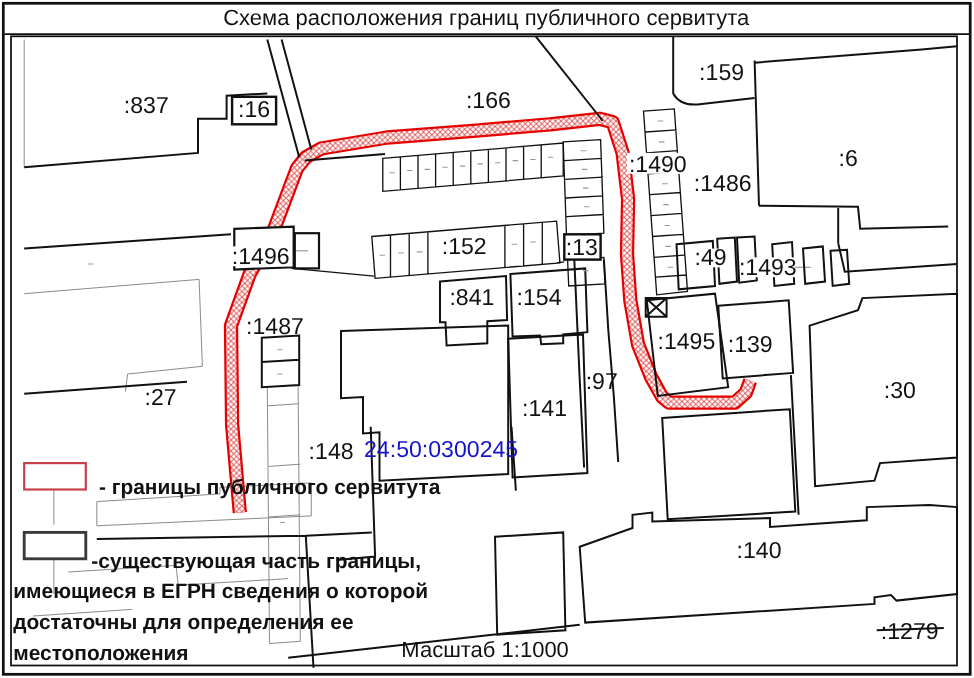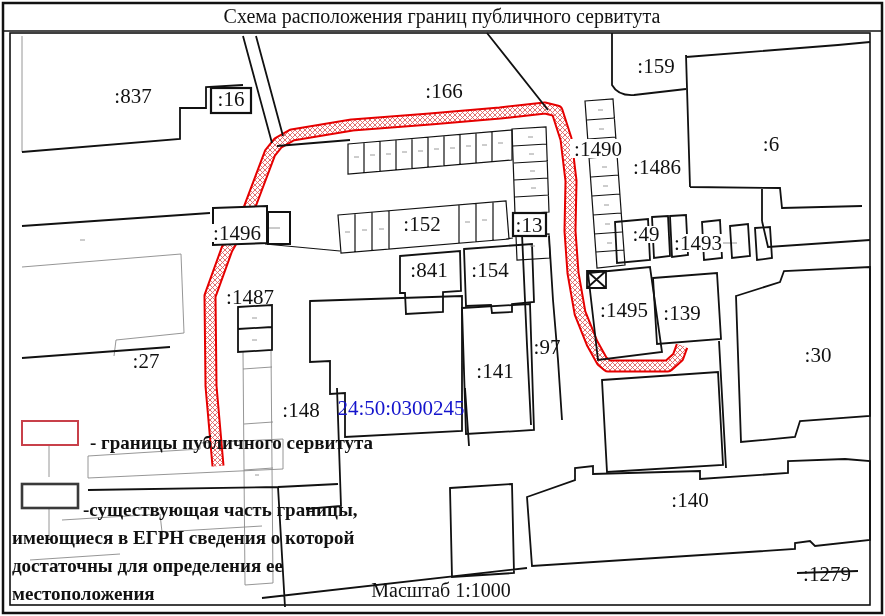--- a/index.html
+++ b/index.html
@@ -1,17 +1,17 @@
 <!DOCTYPE html>
 <html><head>
 <meta charset="utf-8">
 <style>
   html,body{margin:0;padding:0;background:#fff;}
   .page{position:relative;width:885px;height:616px;background:#fff;overflow:hidden;
-        font-family:Liberation Serif, serif;}
+        font-family:Liberation Sans, sans-serif;}
   svg{position:absolute;left:0;top:0;}
   text{fill:#111;}
   .lbl{font-size:21px;}
   .lbl-blue{font-size:21px;fill:#1414cc;}
   .ttl{font-size:20px;}
   .leg{font-size:19px;font-weight:bold;}
   .scale{font-size:20px;}
 </style>
 </head>
 <body>

